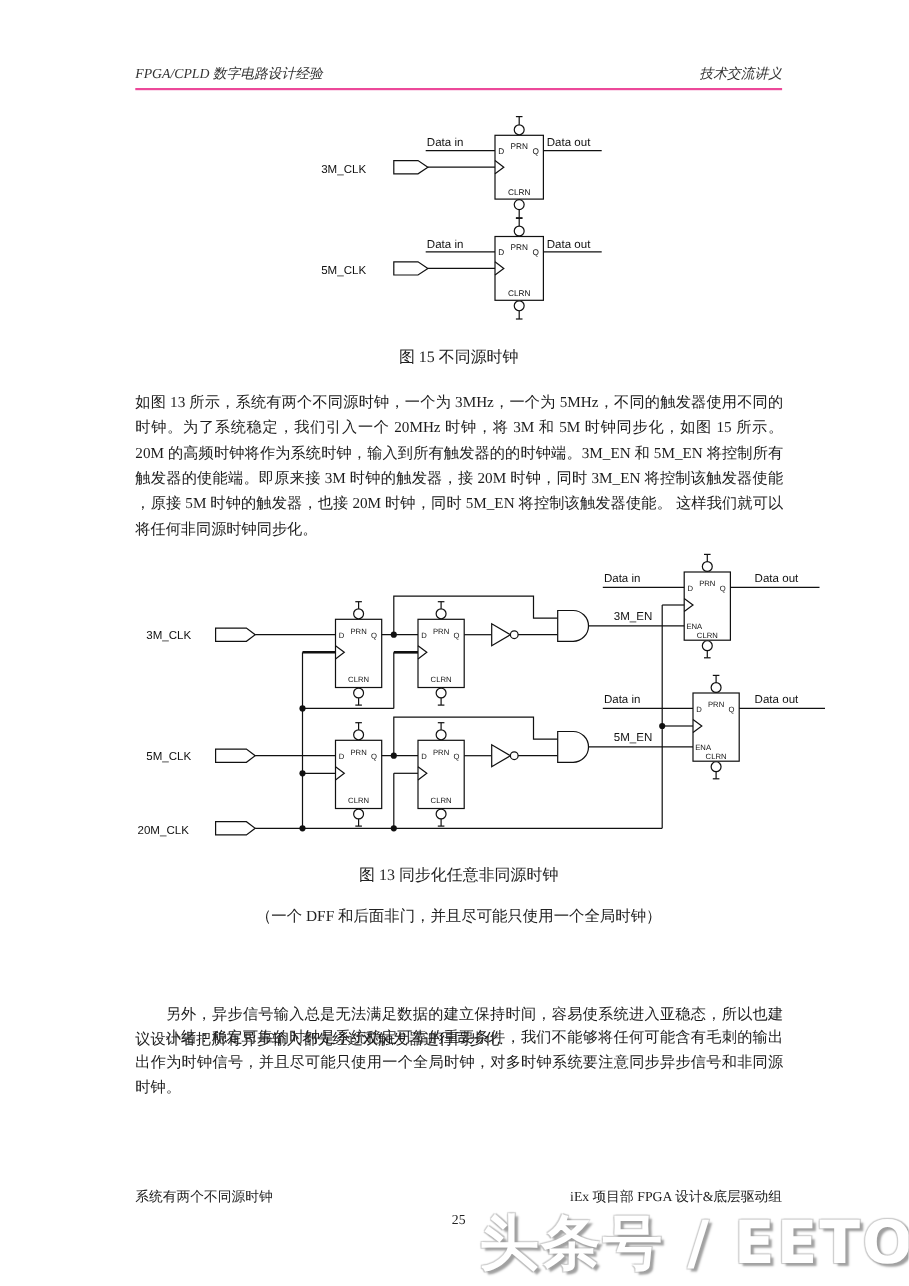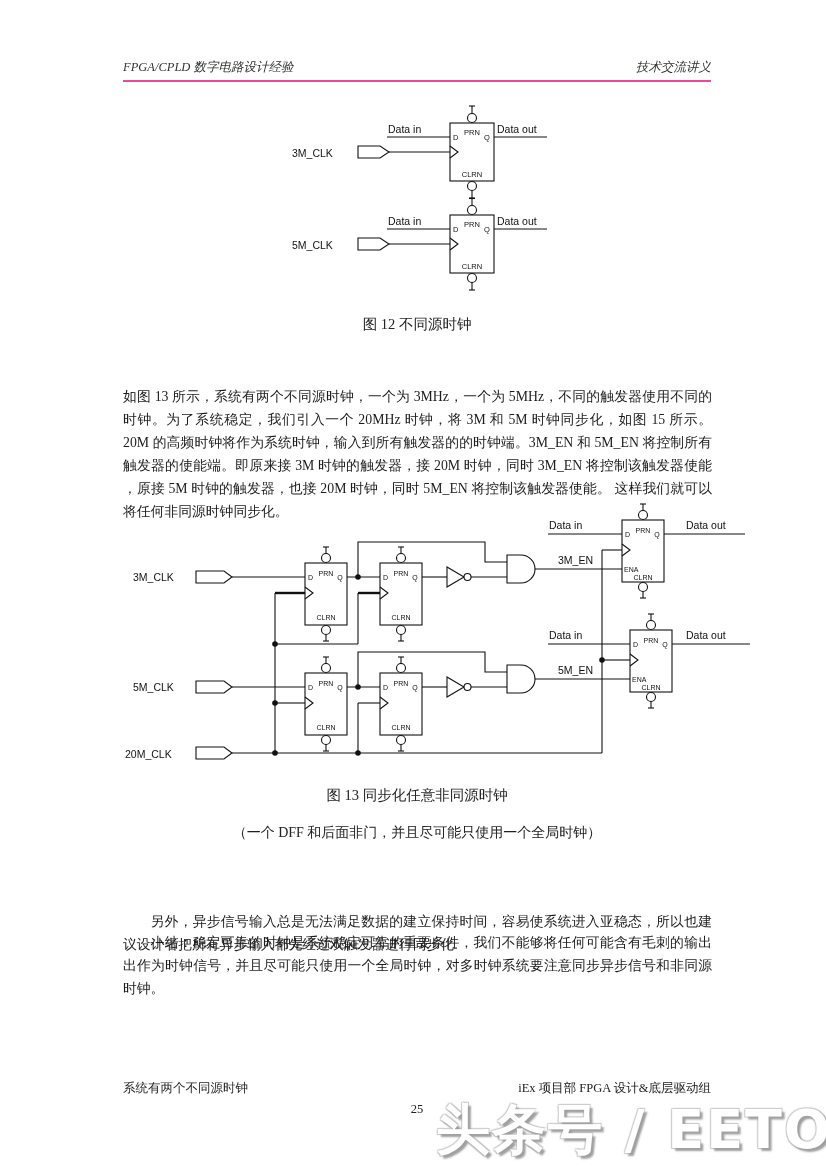--- a/index.html
+++ b/index.html
@@ -83,23 +83,23 @@
   </g>
   <line class="wire" x1="387" y1="229" x2="450" y2="229"></line>
   <line class="wire" x1="494" y1="229" x2="547" y2="229"></line>
   <polygon class="sym" points="358,238 380,238 389,244 380,250 358,250"></polygon>
   <line class="wire" x1="389" y1="244" x2="450" y2="244"></line>
   <text class="sig" x="388" y="225">Data in</text>
   <text class="sig" x="497" y="225">Data out</text>
   <text class="sig" x="292" y="249">5M_CLK</text>
 </svg>
 
-<div class="cap" style="top:315px;">图 12 不同源时钟</div>
-
-<div class="para" style="top:354px;margin-top:31px;">如图 13 所示，系统有两个不同源时钟，一个为 3MHz，一个为 5MHz，不同的触发器使用不同的时钟。为了系统稳定，我们引入一个 20MHz 时钟，将 3M 和 5M 时钟同步化，如图 15 所示。  20M 的高频时钟将作为系统时钟，输入到所有触发器的的时钟端。3M_EN 和 5M_EN 将控制所有触发器的使能端。即原来接 3M 时钟的触发器，接 20M 时钟，同时 3M_EN 将控制该触发器使能 ，原接 5M 时钟的触发器，也接 20M 时钟，同时 5M_EN 将控制该触发器使能。 这样我们就可以将任何非同源时钟同步化。</div>
+<div class="cap" style="top:315px;">图 15 不同源时钟</div>
+
+<div class="para" style="top:354px;">如图 13 所示，系统有两个不同源时钟，一个为 3MHz，一个为 5MHz，不同的触发器使用不同的时钟。为了系统稳定，我们引入一个 20MHz 时钟，将 3M 和 5M 时钟同步化，如图 15 所示。  20M 的高频时钟将作为系统时钟，输入到所有触发器的的时钟端。3M_EN 和 5M_EN 将控制所有触发器的使能端。即原来接 3M 时钟的触发器，接 20M 时钟，同时 3M_EN 将控制该触发器使能 ，原接 5M 时钟的触发器，也接 20M 时钟，同时 5M_EN 将控制该触发器使能。 这样我们就可以将任何非同源时钟同步化。</div>
 
 <svg style="top:0;" width="826" height="790" viewBox="0 0 826 790">
 
   <g>
     <rect class="sym" x="305" y="563" width="42" height="62"></rect>
     <circle class="sym" cx="326" cy="558" r="4.5"></circle>
       <line class="wire" x1="326" y1="553.5" x2="326" y2="547"></line>
       <line class="wire" x1="323" y1="547" x2="329" y2="547"></line>
     <circle class="sym" cx="326" cy="630" r="4.5"></circle>
       <line class="wire" x1="326" y1="634.5" x2="326" y2="641"></line>

